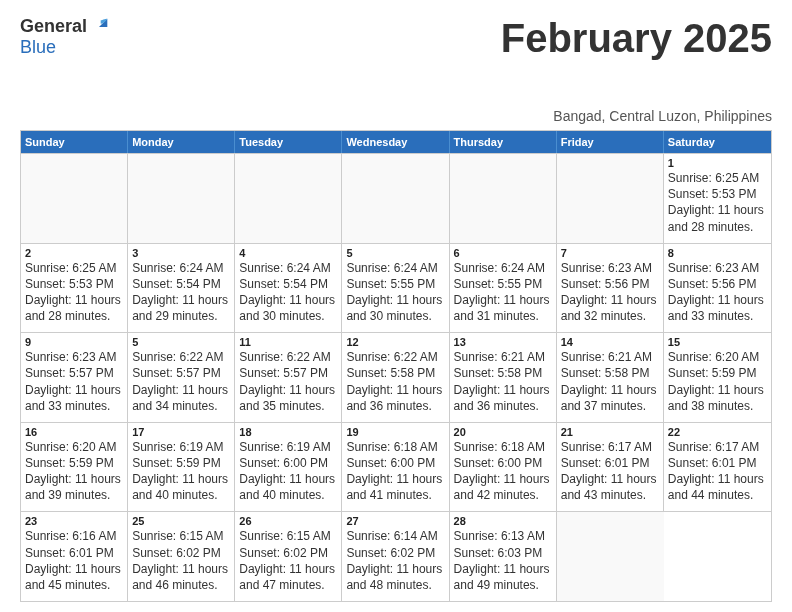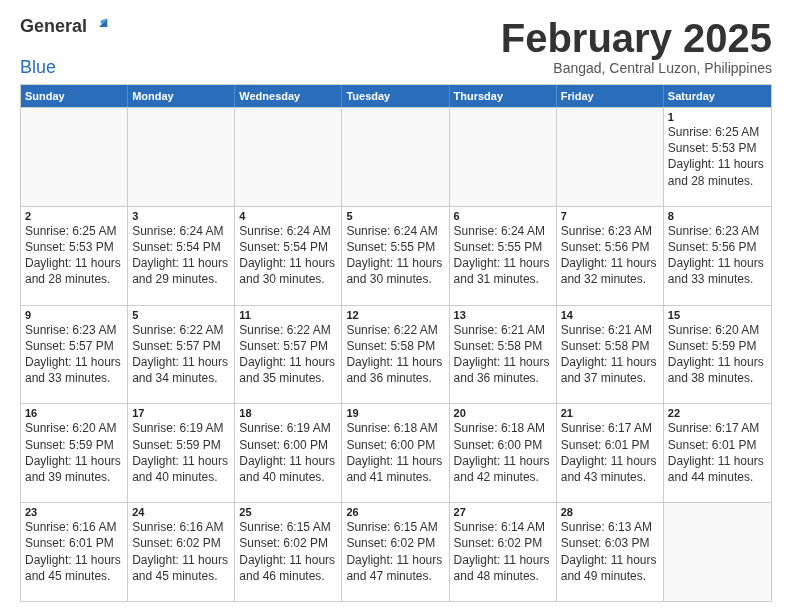--- a/index.html
+++ b/index.html
@@ -20,21 +20,20 @@
     .header {
       display: flex;
       align-items: flex-start;
       justify-content: space-between;
       margin-bottom: 6px;
     }
     .logo {
       display: flex;
       flex-direction: column;
       align-items: flex-start;
-      gap: 20px;
     }
     .logo-text {
       display: flex;
       align-items: center;
     }
     .logo-general {
       font-size: 18px;
       font-weight: bold;
       color: #333;
     }
@@ -53,20 +52,21 @@
     }
     .main-title {
       font-size: 40px;
       font-weight: bold;
       color: #333;
       line-height: 1.1;
     }
     .subtitle {
       font-size: 14px;
       color: #555;
+      margin-top: 48px;
     }
     .calendar {
       flex: 1;
       display: flex;
       flex-direction: column;
       border: 1px solid #ccc;
     }
     .cal-header {
       display: grid;
       grid-template-columns: repeat(7, 1fr);
@@ -140,22 +140,22 @@
     <div class="title-block">
       <div class="main-title">February 2025</div>
       <div class="subtitle">Bangad, Central Luzon, Philippines</div>
     </div>
   </div>
 
   <div class="calendar">
     <div class="cal-header">
     <div class="cal-header-cell">Sunday</div>
         <div class="cal-header-cell">Monday</div>
+        <div class="cal-header-cell">Tuesday</div>
         <div class="cal-header-cell">Wednesday</div>
-        <div class="cal-header-cell">Tuesday</div>
         <div class="cal-header-cell">Thursday</div>
         <div class="cal-header-cell">Friday</div>
         <div class="cal-header-cell">Saturday</div>
       </div>
     <div class="cal-body">
     <div class="cal-row">
           <div class="cal-cell empty"></div>
           <div class="cal-cell empty"></div>
           <div class="cal-cell empty"></div>
           <div class="cal-cell empty"></div>
@@ -301,26 +301,20 @@
           </div>
         </div>
         <div class="cal-row">
           <div class="cal-cell">
             <span class="day-num">23</span>
             <div class="day-info">Sunrise: 6:16 AM
 Sunset: 6:01 PM
 Daylight: 11 hours and 45 minutes.</div>
           </div>
           <div class="cal-cell">
-            <span class="day-num">24</span>
-            <div class="day-info">Sunrise: 6:16 AM
-Sunset: 6:02 PM
-Daylight: 11 hours and 45 minutes.</div>
-          </div>
-          <div class="cal-cell">
             <span class="day-num">25</span>
             <div class="day-info">Sunrise: 6:15 AM
 Sunset: 6:02 PM
 Daylight: 11 hours and 46 minutes.</div>
           </div>
           <div class="cal-cell">
             <span class="day-num">26</span>
             <div class="day-info">Sunrise: 6:15 AM
 Sunset: 6:02 PM
 Daylight: 11 hours and 47 minutes.</div>

